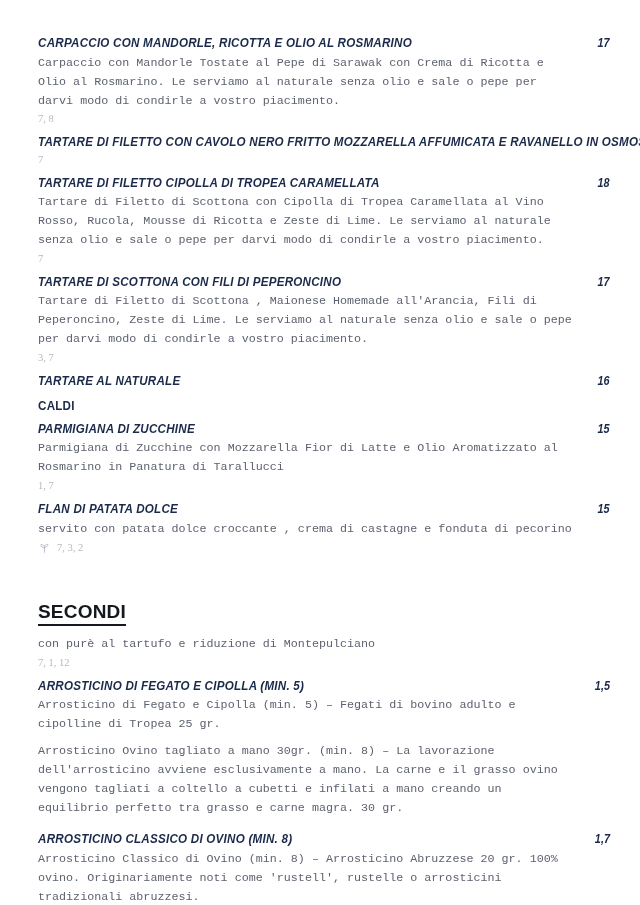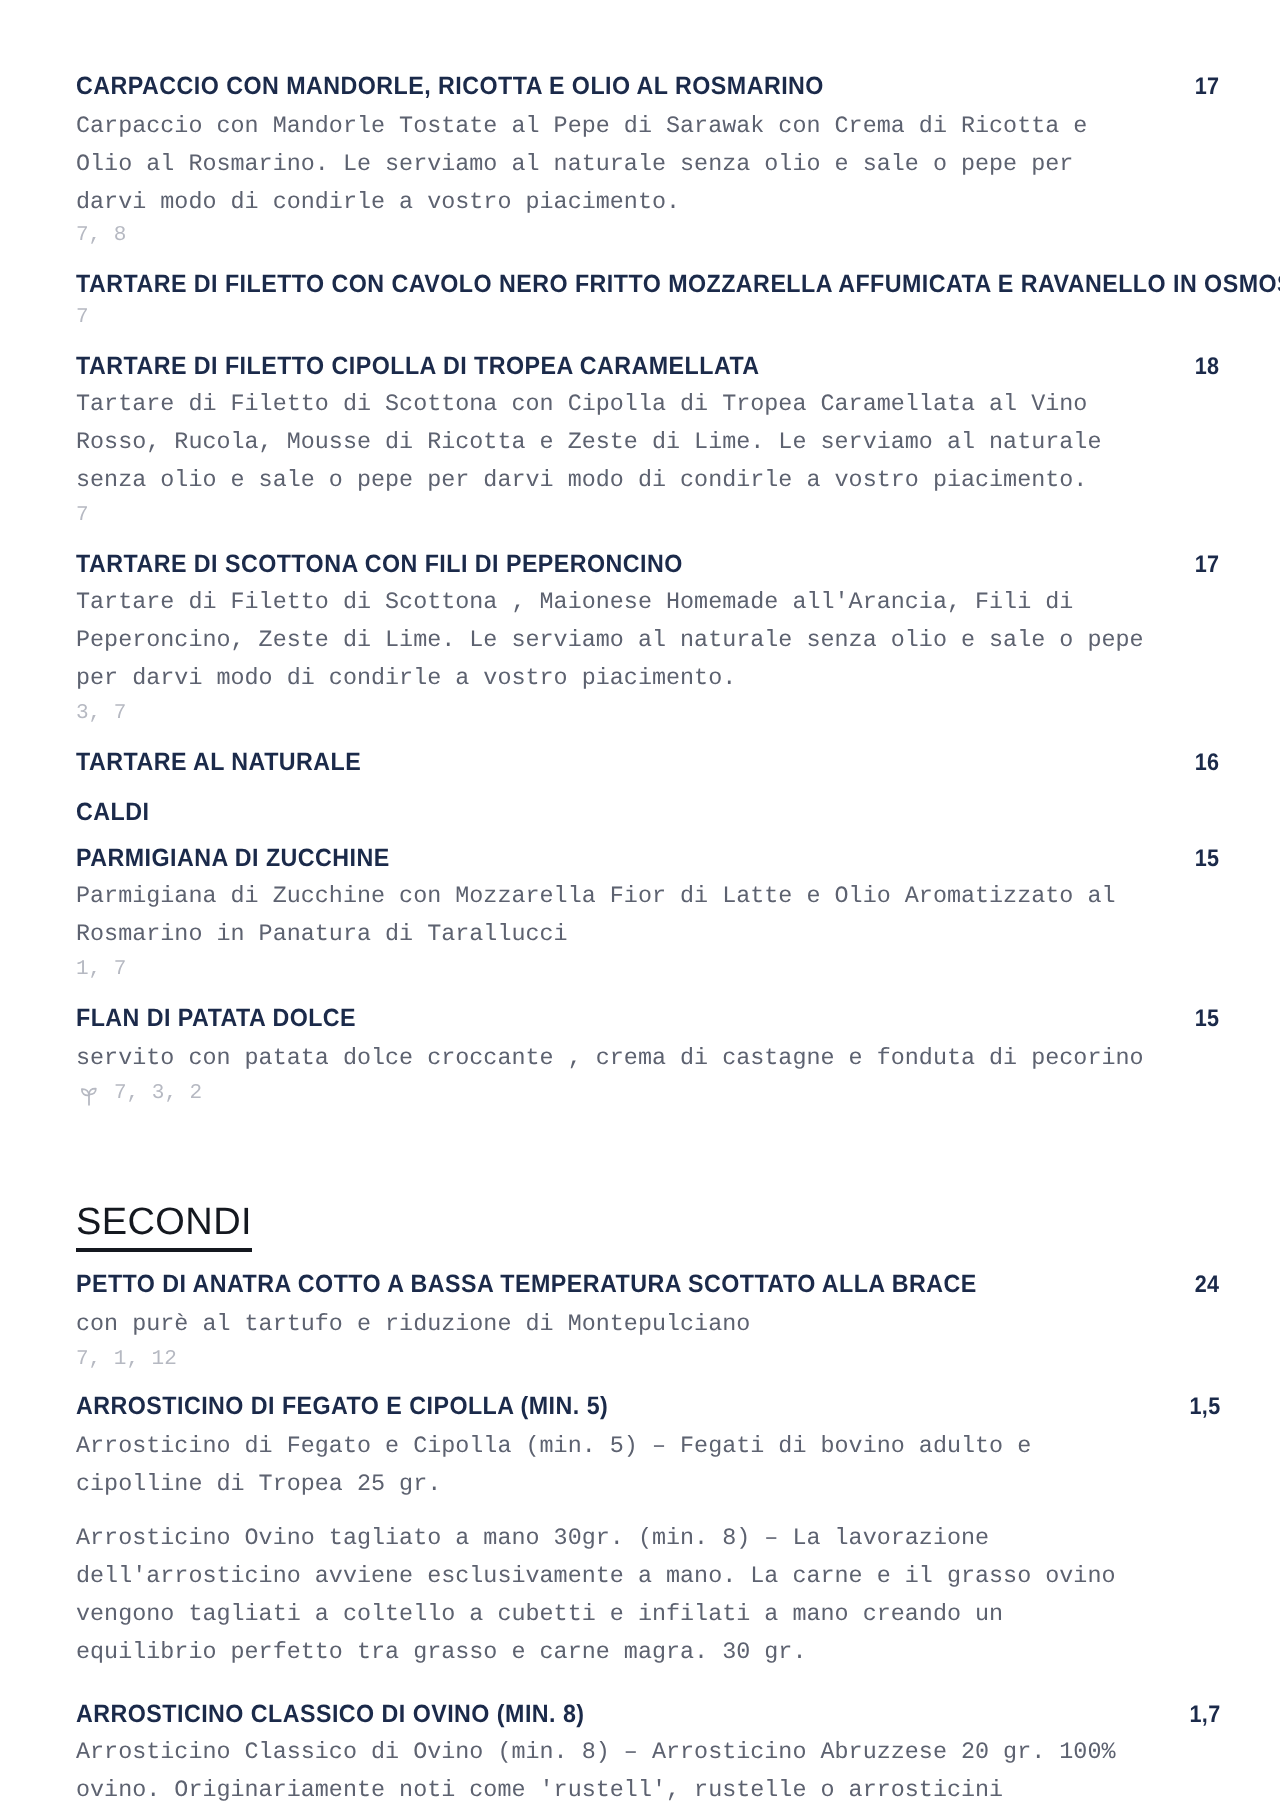--- a/index.html
+++ b/index.html
@@ -20,21 +20,21 @@
     width: 640px;
     height: 905px;
     box-sizing: border-box;
     padding: 28px 30px 0 38px;
     background: #ffffff;
   }
 
   
   .section-title {
     font-family: "Liberation Sans Narrow", "Liberation Sans", sans-serif;
-    font-weight: normal;
+    font-weight: bold;
     font-size: 19px;
     letter-spacing: 0.2px;
     color: #14181f;
     text-transform: uppercase;
     display: inline-block;
     border-bottom: 2.5px solid #14181f;
     padding-bottom: 1px;
     line-height: 1.15;
   }
   .section-block {
@@ -58,20 +58,21 @@
   
   .item {
     margin-bottom: 2px;
   }
   .item-head {
     display: flex;
     align-items: baseline;
     justify-content: space-between;
     gap: 10px;
     margin-top: 8px;
+    font-style: italic;
   }
   .item-title {
     font-family: "Liberation Sans Narrow", "Liberation Sans", sans-serif;
     font-weight: bold;
     font-size: 12.5px;
     letter-spacing: 0.25px;
     color: #1b2a4a;
     text-transform: uppercase;
     line-height: 1.25;
     transform: scaleX(0.93);
@@ -94,21 +95,21 @@
   .item-desc {
     font-family: Liberation Mono, monospace;
     font-size: 11.7px;
     line-height: 1.62;
     color: #5d6270;
     margin: 2px 0 0 0;
     max-width: 538px;
     letter-spacing: 0.01px;
   }
   .item-allergens {
-    font-family: Liberation Mono, monospace;
+    font-family: Liberation Serif, serif;
     font-size: 10.5px;
     line-height: 1.5;
     color: #b6b9c2;
     margin: 1px 0 0 0;
     display: flex;
     align-items: center;
     gap: 6px;
     min-height: 13px;
   }
   .veg-icon {
@@ -193,24 +194,20 @@
               <path d="M8 14 L8 7.2" stroke="#b6b9c2" stroke-width="1.1" fill="none" stroke-linecap="round"></path>
               <path d="M8 8.2 C8 5.6 6.2 4.2 3.6 4.4 C3.4 7 5.3 8.6 8 8.2 Z" fill="none" stroke="#b6b9c2" stroke-width="1.05" stroke-linejoin="round"></path>
               <path d="M8 7.6 C8 5.2 9.7 3.9 12.2 4.1 C12.4 6.5 10.6 7.9 8 7.6 Z" fill="none" stroke="#b6b9c2" stroke-width="1.05" stroke-linejoin="round"></path>
             </svg>
           </span>
           <span>7, 3, 2</span>
         </div>
       </div>
       <div class="section-block"><div class="section-title">SECONDI</div></div>
       <div class="item">
-        <div class="item-head">
-          <div class="item-title">PETTO DI ANATRA COTTO A BASSA TEMPERATURA SCOTTATO ALLA BRACE</div>
-          <div class="item-price">24</div>
-        </div>
         <p class="item-desc">con purè al tartufo e riduzione di Montepulciano</p>
         <div class="item-allergens">
           <span>7, 1, 12</span>
         </div>
       </div>
       <div class="item">
         <div class="item-head">
           <div class="item-title">ARROSTICINO DI FEGATO E CIPOLLA (MIN. 5)</div>
           <div class="item-price">1,5</div>
         </div>

